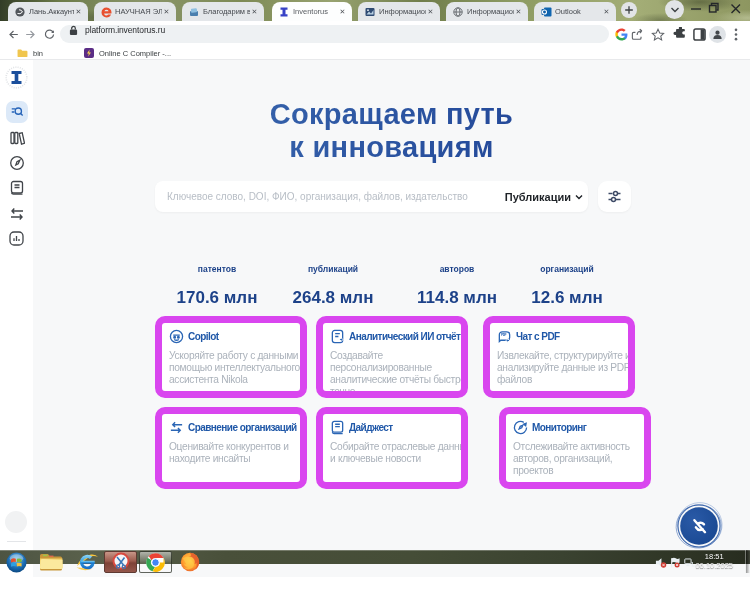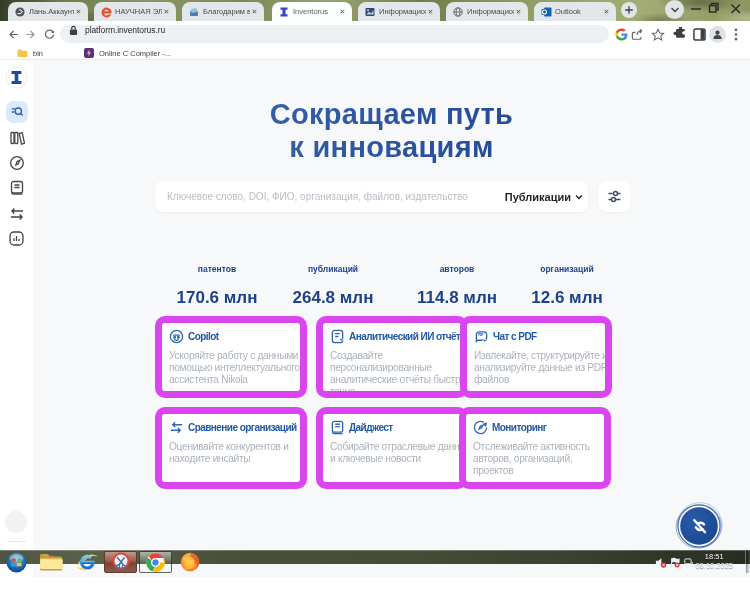--- a/index.html
+++ b/index.html
@@ -341,21 +341,21 @@
     <div class="card" style="left:316px;top:256px">
       <div class="hd"><svg width="15" height="15" viewBox="0 0 16 16">
             <g stroke="#2b66b5" stroke-width="1.4" fill="none">
               <rect x="2.5" y="1.5" width="11" height="13" rx="2.5"></rect>
               <path d="M5.5 5 h5 M5.5 8 h3.5"></path>
               <path d="M12 9.5 l1.8 1.8 -1.8 1.8 -1.8 -1.8 z" fill="#2b66b5" stroke="#fff" stroke-width="1"></path>
             </g>
           </svg>Аналитический ИИ отчёт</div>
       <div class="bd">Создавайте<br>персонализированные<br>аналитические отчёты быстро и<br>точно</div>
     </div>
-    <div class="card" style="left:460px;top:256px">
+    <div class="card" style="left:483px;top:256px">
       <div class="hd"><svg width="15" height="15" viewBox="0 0 16 16">
             <g stroke="#2b66b5" stroke-width="1.4" fill="none">
               <path d="M2.5 6 a3 3 0 0 1 3-3 h5 a3 3 0 0 1 3 3 v3 a3 3 0 0 1 -3 3 h-6.5 l-1.5 1.3 z"></path>
               <text x="4.2" y="7.6" font-size="3.6" fill="#2b66b5" stroke="none" font-weight="bold" font-family="Liberation Sans">PDF</text>
               <path d="M11.5 10.5 l1.8 1.8 -1.8 1.8 -1.8 -1.8 z" fill="#2b66b5" stroke="#fff" stroke-width="1"></path>
             </g>
           </svg>Чат с PDF</div>
       <div class="bd">Извлекайте, структурируйте и<br>анализируйте данные из PDF-<br>файлов</div>
     </div>
     <div class="card" style="left:155px;top:347px">
@@ -370,21 +370,21 @@
     <div class="card" style="left:316px;top:347px">
       <div class="hd"><svg width="15" height="15" viewBox="0 0 16 16">
             <g stroke="#2b66b5" stroke-width="1.4" fill="none">
               <rect x="2.5" y="1.5" width="11" height="11.5" rx="2"></rect>
               <path d="M5.5 4.5 h5 M5.5 7 h5"></path>
               <path d="M2.5 13 a2 2 0 0 0 2 1.5 h9"></path>
             </g>
           </svg>Дайджест</div>
       <div class="bd">Собирайте отраслевые данные<br>и ключевые новости</div>
     </div>
-    <div class="card" style="left:459px;top:347px">
+    <div class="card" style="left:499px;top:347px">
       <div class="hd"><svg width="15" height="15" viewBox="0 0 16 16">
             <g stroke="#2b66b5" stroke-width="1.4" fill="none">
               <path d="M14.5 8 a6.5 6.5 0 1 1 -3-5.5"></path>
               <path d="M11.5 4.5 l2.5 -1 -0.5 2.7 z" fill="#2b66b5"></path>
               <path d="M6.5 9.5 l1.2 -2.8 2.8 -1.2 -1.2 2.8 z"></path>
             </g>
           </svg>Мониторинг</div>
       <div class="bd">Отслеживайте активность<br>авторов, организаций,<br>проектов</div>
     </div>
     <div id="fab">

